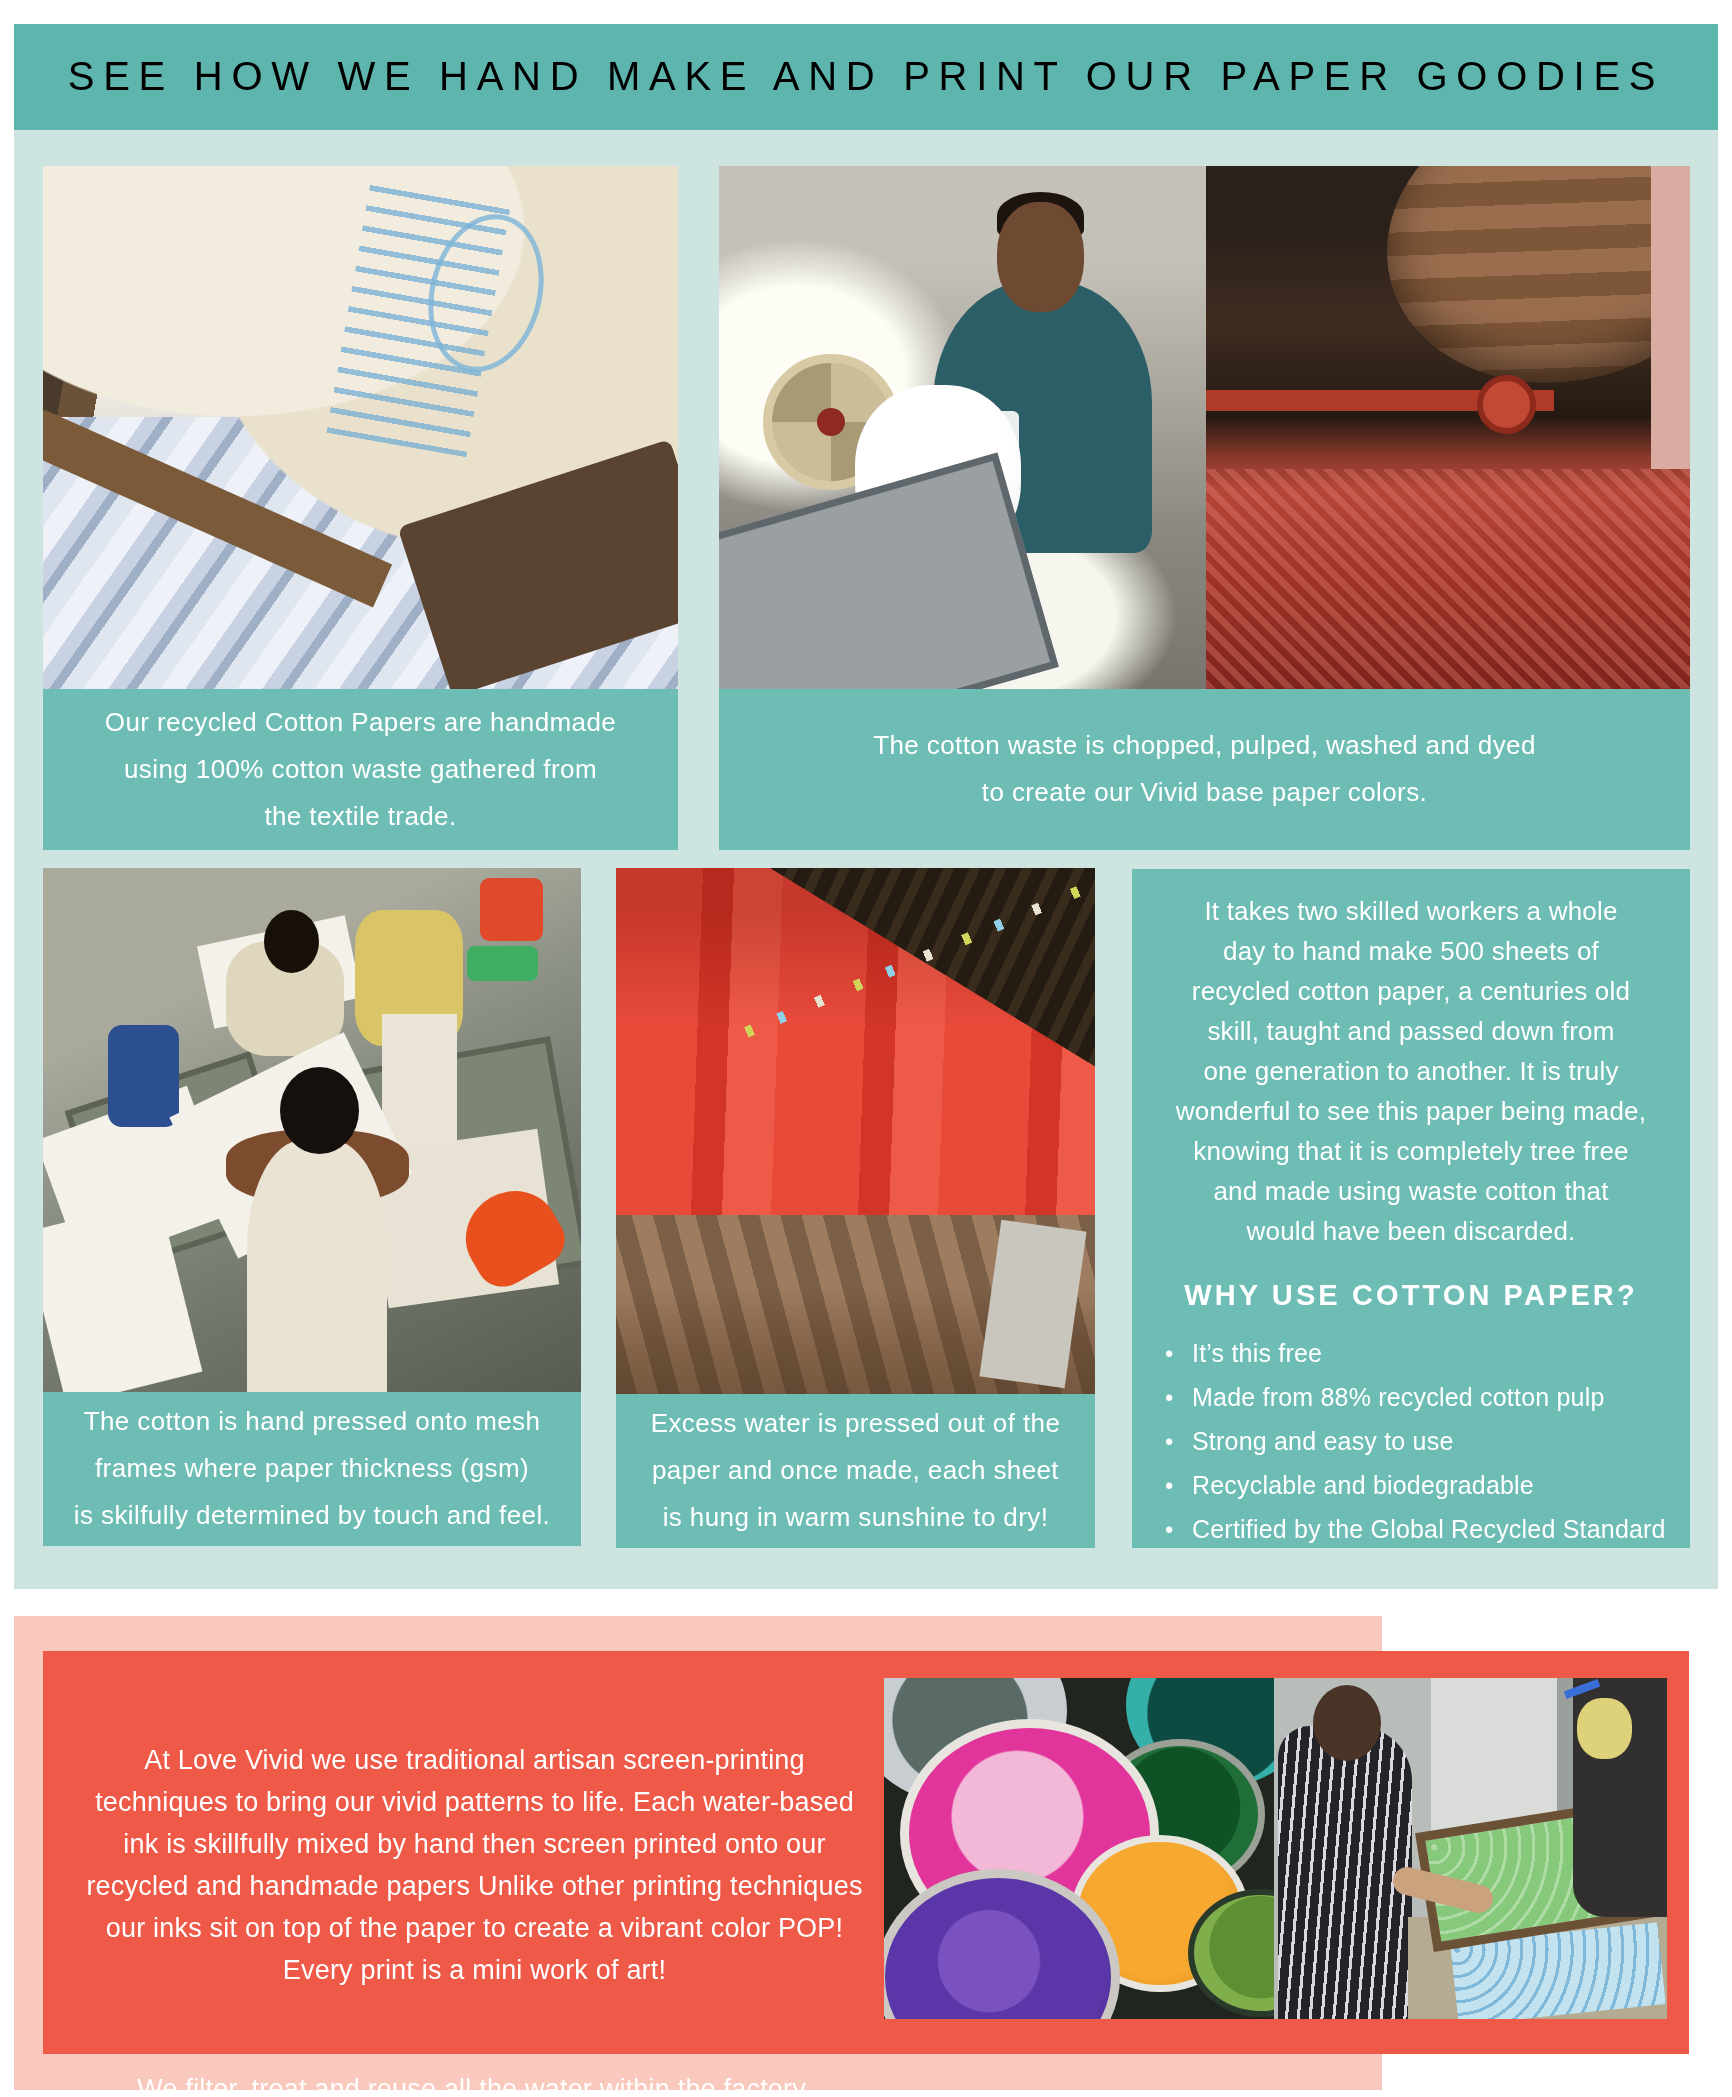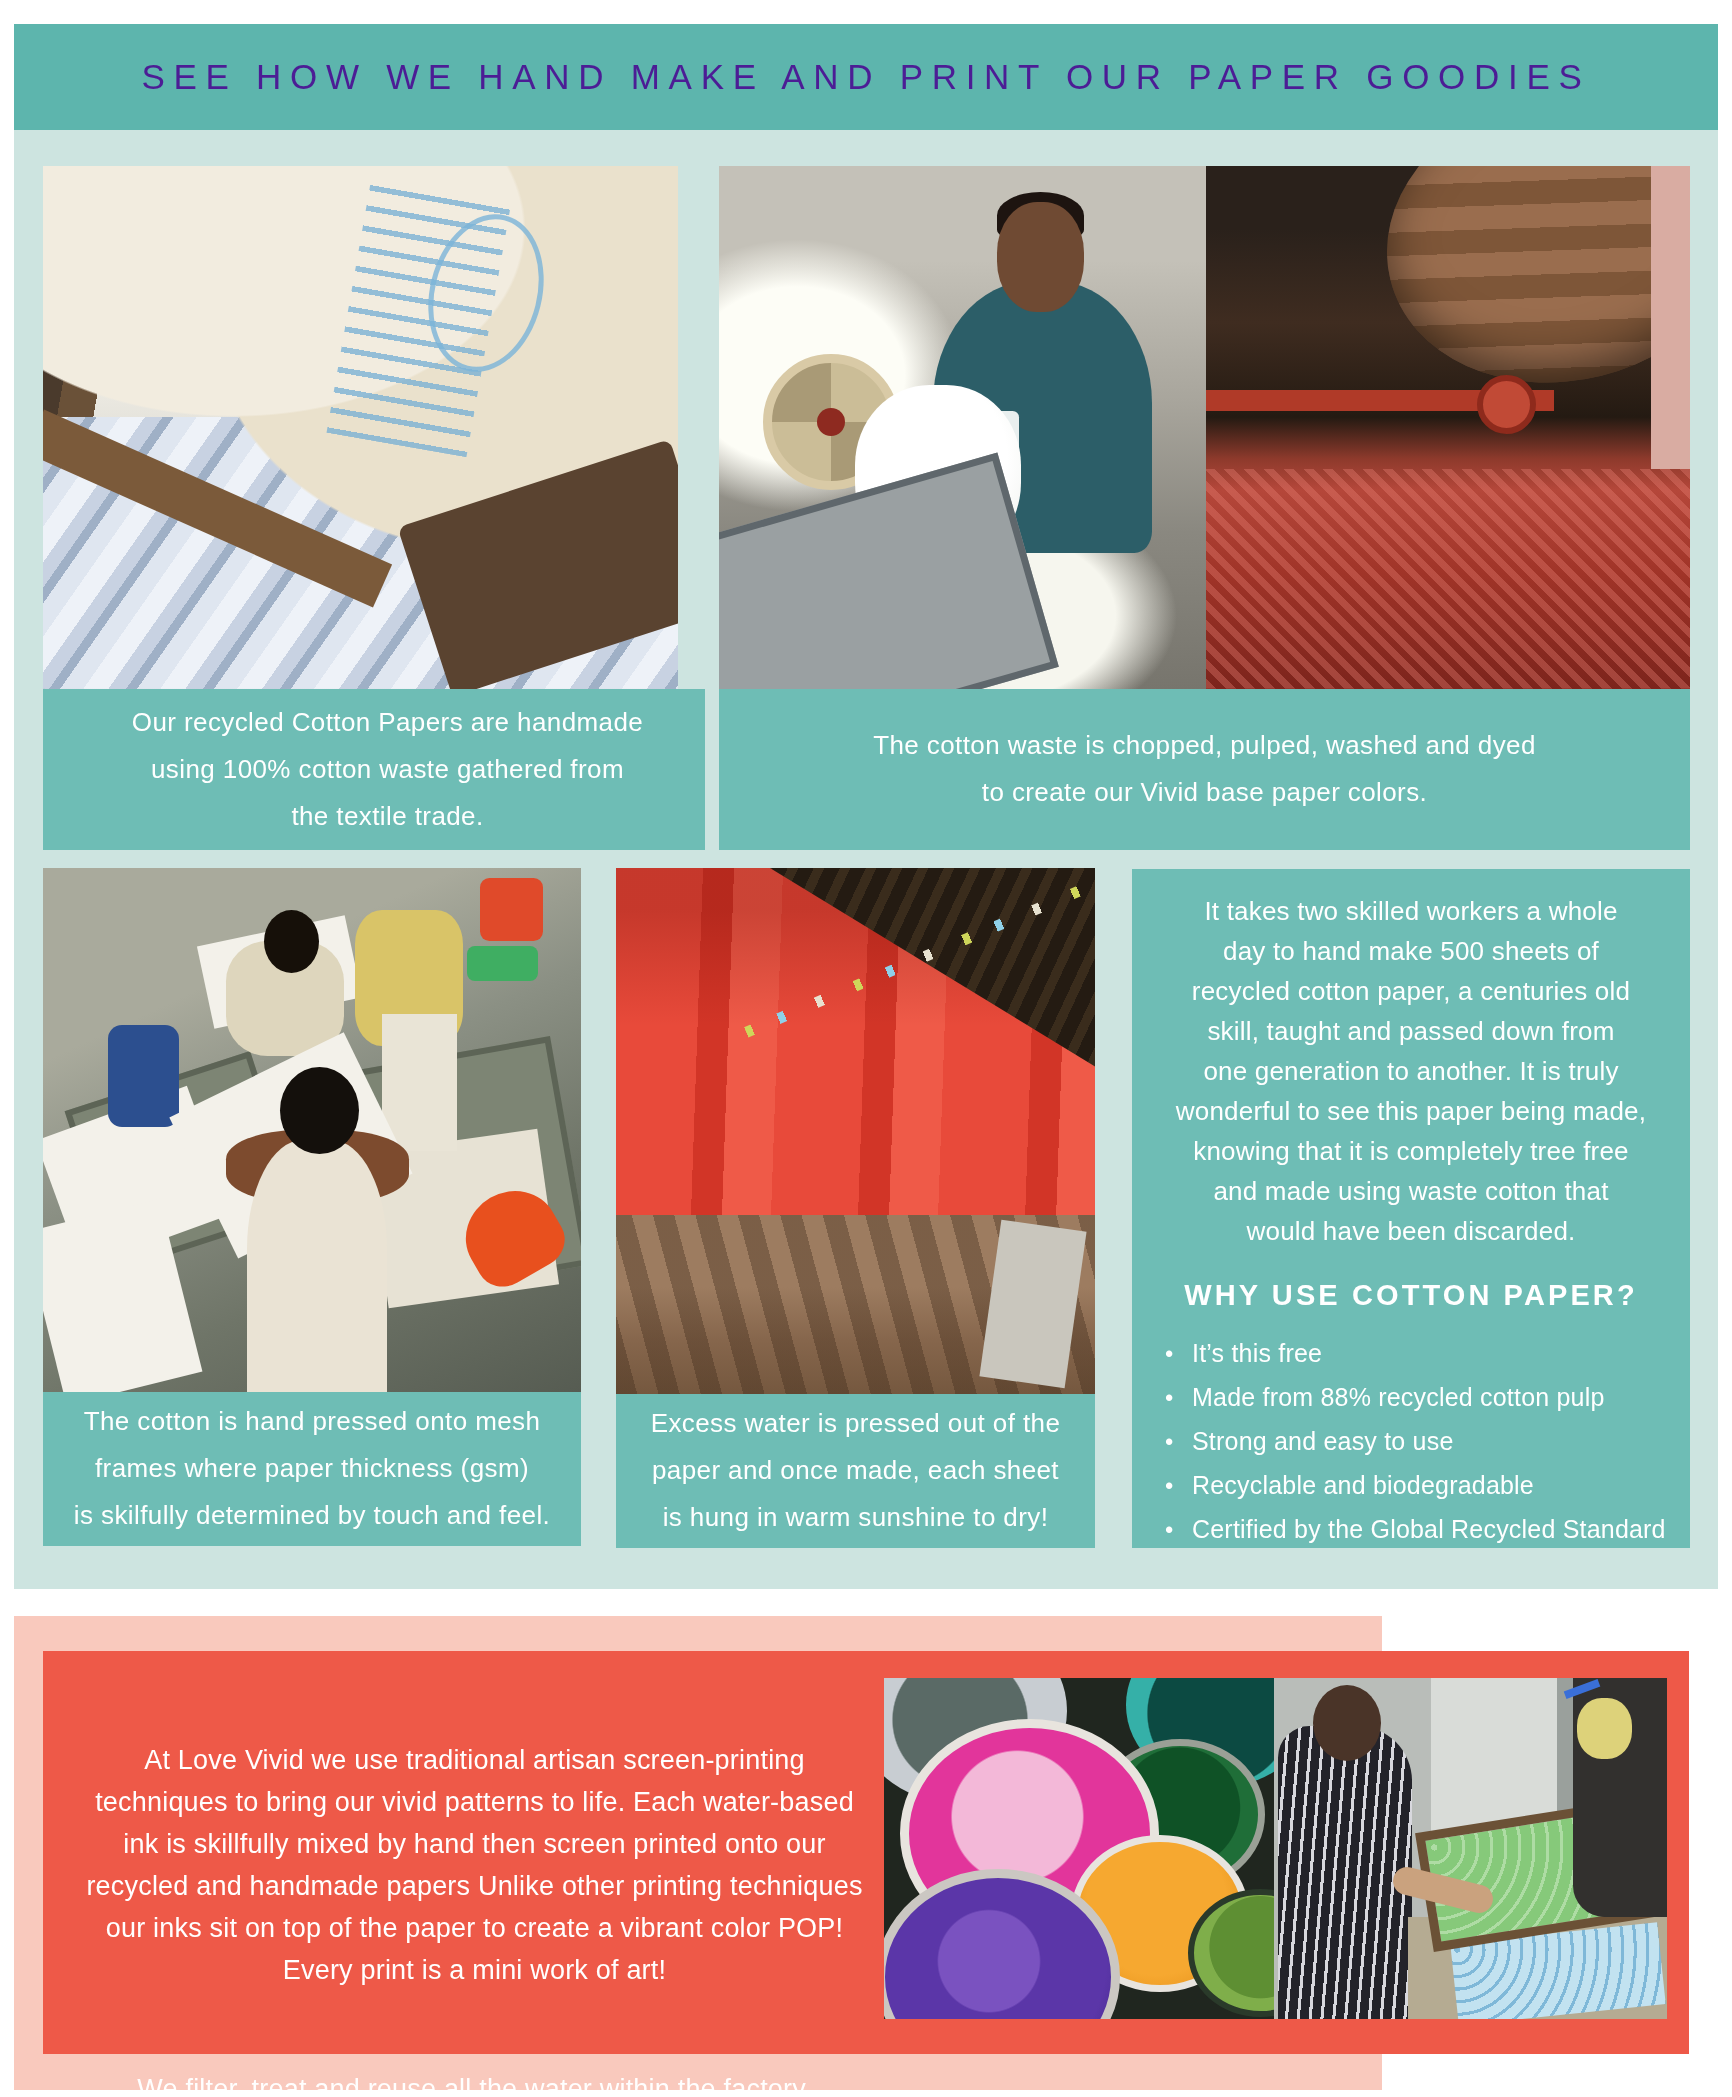--- a/index.html
+++ b/index.html
@@ -3,26 +3,26 @@
 <meta charset="utf-8">
 <style>
   html,body{margin:0;padding:0;background:#ffffff;}
   #page{position:relative;width:1732px;height:2097px;background:#ffffff;
         font-family:"Liberation Sans", sans-serif;overflow:hidden;}
 
   
   .teal-panel{position:absolute;left:14px;top:23.6px;width:1704px;height:1565px;background:#cde4e0;}
   .header-band{position:absolute;left:0;top:0;width:100%;height:106px;background:#5db5ad;
                display:flex;align-items:center;justify-content:center;}
-  .header-title{color:#4c1d95;font-size:35px;letter-spacing:8.7px;font-weight:500;}
+  .header-title{color:#000000;font-size:40px;letter-spacing:8.7px;font-weight:500;}
 
   .caption-box{position:absolute;background:#6ebdb5;color:#ffffff;display:flex;
                align-items:center;justify-content:center;text-align:center;
                white-space:pre-line;font-size:26px;line-height:47px;letter-spacing:0.4px;}
-  .cap1{left:29px;top:665px;width:635px;height:161px;padding-left:27px;}
+  .cap1{left:29px;top:665px;width:635px;height:161px;}
   .cap2{left:705px;top:665px;width:971px;height:161px;}
   .cap3{left:29px;top:1368px;width:538px;height:154px;}
   .cap4{left:602px;top:1370px;width:479px;height:154px;}
 
   .right-box{position:absolute;left:1118px;top:845px;width:558px;height:679px;background:#6ebdb5;
              color:#ffffff;}
   .skilled-par{white-space:pre-line;text-align:center;font-size:26px;line-height:40px;
                padding-top:22px;letter-spacing:0.2px;}
   .why-heading{text-align:center;font-weight:bold;font-size:29px;letter-spacing:3.1px;margin-top:28px;}
   .why-list{margin-top:20.5px;}

